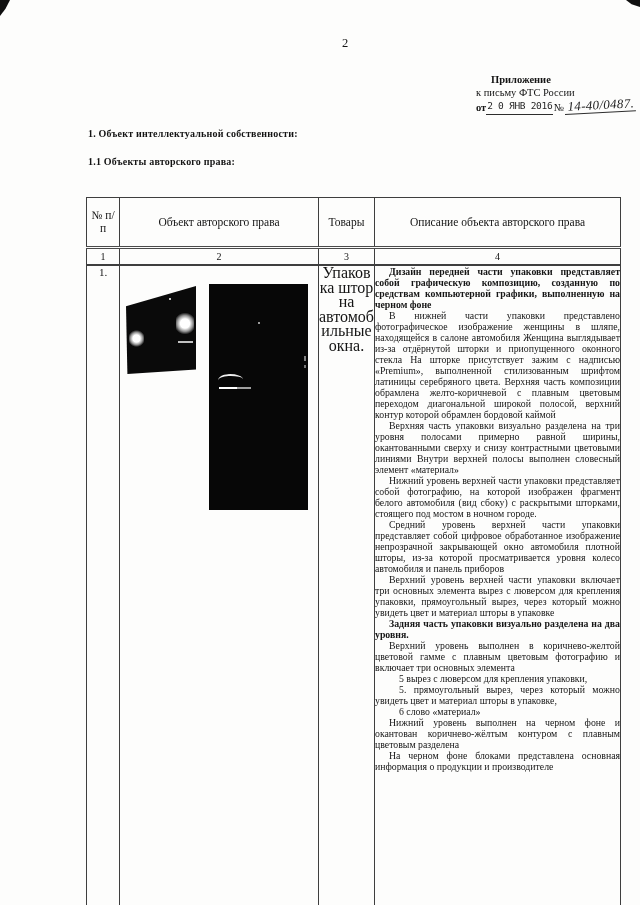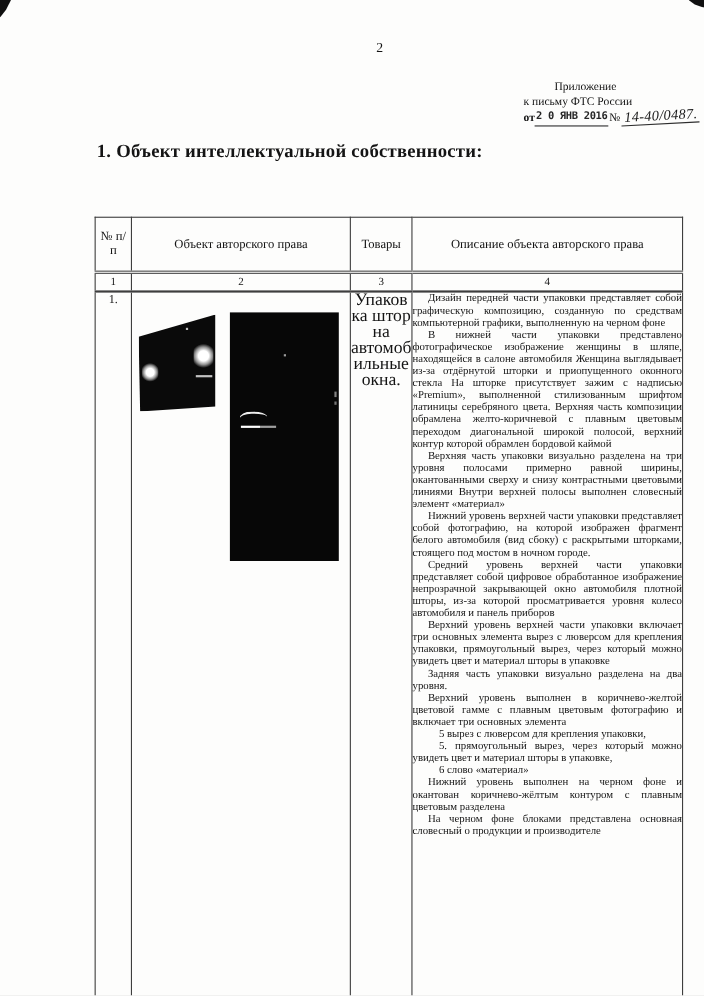--- a/index.html
+++ b/index.html
@@ -6,47 +6,47 @@
   html,body{margin:0;padding:0;background:#e8e8e8;}
   .page{position:relative;width:640px;height:905px;background:#fdfdfc;overflow:hidden;
         font-family:"Liberation Serif","DejaVu Serif",serif;color:#141414;}
   
   .art{position:absolute;background:#101010;}
   .art.tl{left:0;top:0;width:10px;height:16px;clip-path:polygon(0 0,100% 0,55% 55%,0 100%);}
   .art.tr{right:0;top:0;width:14px;height:7px;clip-path:polygon(0 0,100% 0,100% 100%,40% 60%);}
   .pageno{position:absolute;left:342px;top:36px;font-size:12.5px;}
   
   .appendix{position:absolute;left:476px;top:74px;width:160px;font-size:10.5px;line-height:12.5px;}
-  .apx-l1{margin-left:28px;}
+  .apx-l1{margin-left:15px;font-weight:bold;}
   .apx-l3{display:flex;align-items:flex-end;margin-top:1px;white-space:nowrap;}
   .apx-from{flex:0 0 auto;font-weight:bold;}
   .seg{border-bottom:1px solid #2d2d2d;display:inline-block;}
-  .apx-stamp{font-family:"DejaVu Sans Mono",monospace;font-weight:bold;font-size:9.5px;
+  .apx-stamp{font-family:"DejaVu Sans Mono",monospace;font-weight:normal;font-size:9.5px;
              letter-spacing:-.3px;color:#272727;min-width:60px;text-align:center;padding:0 1px 1px 1px;}
   .apx-no{flex:0 0 auto;padding:0 1px;}
   .apx-hand{font-style:italic;font-size:13px;letter-spacing:.3px;color:#1c1c1c;min-width:54px;
             transform:rotate(-3deg);transform-origin:left bottom;padding:0 2px 0 3px;}
   
-  .h1,.h2{position:absolute;left:88px;margin:0;font-size:17px;font-weight:bold;letter-spacing:.2px;}
+  .h1,.h2{position:absolute;left:88px;margin:0;font-size:10px;font-weight:bold;letter-spacing:.2px;}
   .h1{top:128px;} .h2{top:156px;}
   
   table.main{position:absolute;left:86px;top:197px;width:534px;height:750px;
              border-collapse:collapse;table-layout:fixed;}
   table.main th,table.main td{border:1.4px solid #3e3e3e;padding:0;}
   tr.hdr th{height:44px;font-weight:normal;font-size:11.5px;text-align:center;vertical-align:middle;
             border-bottom:3px double #4b4b4b;line-height:13px;padding:2px;}
   tr.nums td{height:15px;font-size:10px;text-align:center;vertical-align:middle;
              border-bottom:2.2px solid #3e3e3e;}
   tr.content td{vertical-align:top;}
   td.c1{text-align:center;font-size:11px;padding-top:8px;}
   td.c2{position:relative;}
   td.c3{font-size:16px;line-height:14.5px;text-align:center;padding:7px 2px 0 2px;overflow-wrap:anywhere;}
   td.c4{padding:10px 9px 0 10px;}
   .desc-p{margin:0;font-size:9.8px;line-height:11px;text-align:justify;text-indent:14px;color:#161616;}
-  .desc-p.b{font-weight:normal;}
+  .desc-p.b{font-weight:bold;}
   .desc-p.li{text-indent:24px;}
   
   .img-front{position:absolute;left:6px;top:20px;width:70px;height:88px;background:#0a0a0a;
              clip-path:polygon(0 23%,100% 0,100% 95%,2% 100%);}
   .img-back{position:absolute;left:89px;top:18px;width:99px;height:226px;background:#070707;}
   .blob{position:absolute;background:radial-gradient(circle,#fff 0 32%,rgba(255,255,255,.55) 55%,transparent 75%);}
   .blob.b1{left:4%;top:50%;width:15px;height:17px;}
   .blob.b2{left:71%;top:29%;width:18px;height:23px;}
   .speck{position:absolute;background:rgba(255,255,255,.75);}
   .dash1{left:74%;top:63%;width:15px;height:2px;}
@@ -73,20 +73,21 @@
     <div class="apx-l2">к письму ФТС России</div>
     <div class="apx-l3">
       <span class="apx-from">от</span>
       <span class="seg apx-stamp">2 0 ЯНВ 2016</span>
       <span class="apx-no">№</span>
       <span class="seg apx-hand">14-40/0487.</span>
     </div>
   </div>
 
   <p class="h1">1. Объект интеллектуальной собственности:</p>
+  <p class="h2">1.1 Объекты авторского права:</p>
 
   <table class="main">
     <colgroup>
       <col style="width:33px">
         <col style="width:199px">
         <col style="width:56px">
         <col style="width:246px">
     </colgroup>
     <tbody>
         <tr class="hdr">
@@ -125,18 +126,18 @@
             <p class="desc-p">Верхняя часть упаковки визуально разделена на три уровня полосами примерно равной ширины, окантованными сверху и снизу контрастными цветовыми линиями Внутри верхней полосы выполнен словесный элемент «материал»</p>
             <p class="desc-p">Нижний уровень верхней части упаковки представляет собой фотографию, на которой изображен фрагмент белого автомобиля (вид сбоку) с раскрытыми шторками, стоящего под мостом в ночном городе.</p>
             <p class="desc-p">Средний уровень верхней части упаковки представляет собой цифровое обработанное изображение непрозрачной закрывающей окно автомобиля плотной шторы, из-за которой просматривается уровня колесо автомобиля и панель приборов</p>
             <p class="desc-p">Верхний уровень верхней части упаковки включает три основных элемента вырез с люверсом для крепления упаковки, прямоугольный вырез, через который можно увидеть цвет и материал шторы в упаковке</p>
             <p class="desc-p b">Задняя часть упаковки визуально разделена на два уровня.</p>
             <p class="desc-p">Верхний уровень выполнен в коричнево-желтой цветовой гамме с плавным цветовым фотографию и включает три основных элемента</p>
             <p class="desc-p li">5  вырез с люверсом для крепления упаковки,</p>
             <p class="desc-p li">5.  прямоугольный вырез, через который можно увидеть цвет и материал шторы в упаковке,</p>
             <p class="desc-p li">6  слово «материал»</p>
             <p class="desc-p">Нижний уровень выполнен на черном фоне и окантован коричнево-жёлтым контуром с плавным цветовым разделена</p>
-            <p class="desc-p">На черном фоне блоками представлена основная словесный о продукции и производителе</p>
+            <p class="desc-p">На черном фоне блоками представлена основная информация о продукции и производителе</p>
           </td>
     </tr>
   </tbody>
     </table>
 </div>
 
 </body></html>

